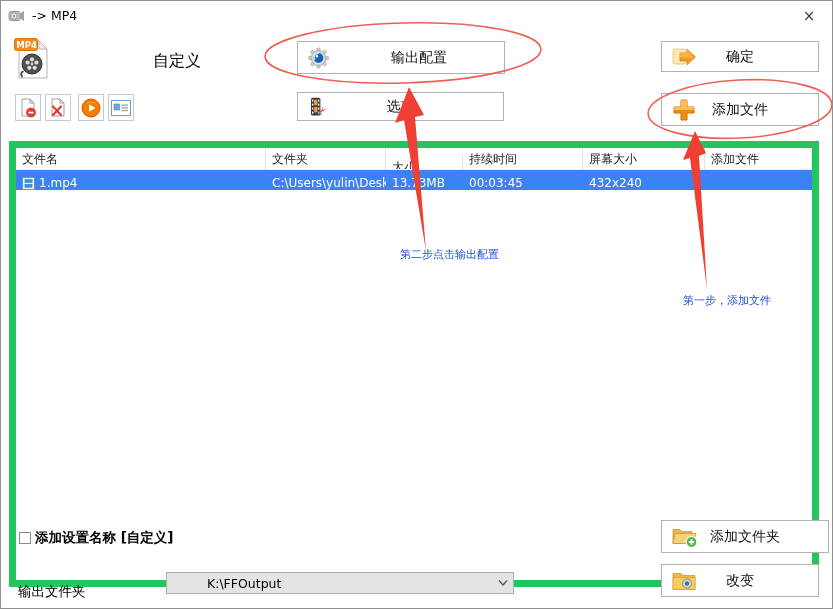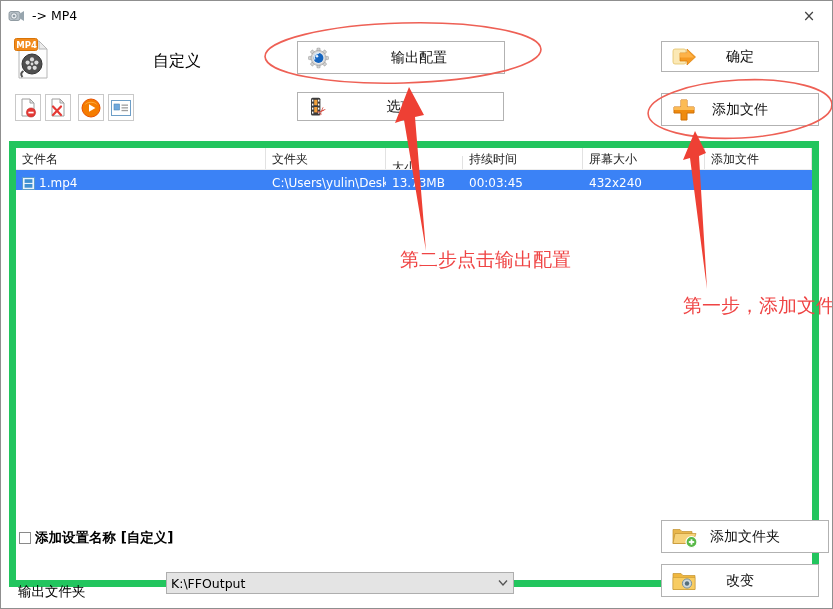--- a/index.html
+++ b/index.html
@@ -40,26 +40,26 @@
                  border-right:1px solid #e2e2e2; overflow:hidden; white-space:nowrap; }
   .fl-row { display:flex; height:20px; background:#3b82f6; color:#fff; align-items:flex-end; }
   .fl-row .rc { font-size:12px; padding-left:6px; overflow:hidden; white-space:nowrap; display:flex; align-items:center; gap:4px; }
   .c0{width:250px;} .c1{width:120px;} .c2{width:77px;margin-top:8px;} .c3{width:120px;} .c4{width:122px;} .c5{flex:1;}
   
   .chk-row { position:absolute; left:18px; top:528px; display:flex; align-items:center; gap:4px; }
   .chk-box { width:12px; height:12px; border:1px solid #8a8a8a; background:#fff; }
   .chk-lbl { font-size:13.5px; color:#000;font-weight:bold; }
   .out-label { position:absolute; left:17px; top:574px; font-size:13.5px; color:#000;margin-top:8px; }
   .combo { position:absolute; left:165px; top:571px; width:348px; height:22px;
-           background:#e4e4e4; border:1px solid #aeaeae; display:flex; align-items:center; }
+           background:#e4e4e4; border:1px solid #aeaeae; display:flex; align-items:center;padding-left:36px; }
   .combo .val { flex:1; font-size:12.5px; padding-left:4px; color:#000; }
   .combo .chev { width:20px; display:flex; justify-content:center; }
   
   .overlay { position:absolute; left:0; top:0; width:833px; height:609px; pointer-events:none; z-index:40; }
-  .anno-text { position:absolute; color:#ef4444; font-size:19px; z-index:41; pointer-events:none; white-space:nowrap; }
+  .anno-text { position:absolute; color:#1d4ed8; font-size:11px; z-index:41; pointer-events:none; white-space:nowrap; }
   .anno-step2 { left:399px; top:246px; }
   .anno-step1 { left:682px; top:292px; }
 </style>
 </head>
 <body>
 
 <div class="window">
 
   <div class="titlebar">
     <svg class="app-ico" viewBox="0 0 17 17">

